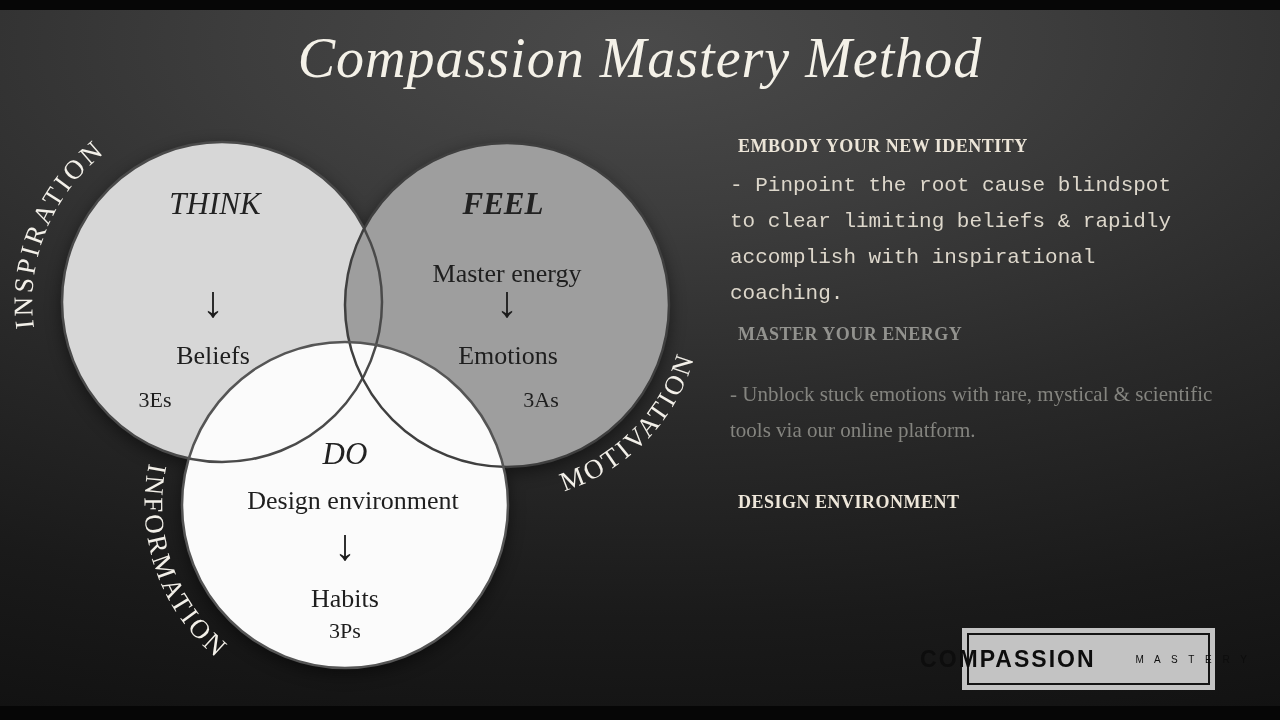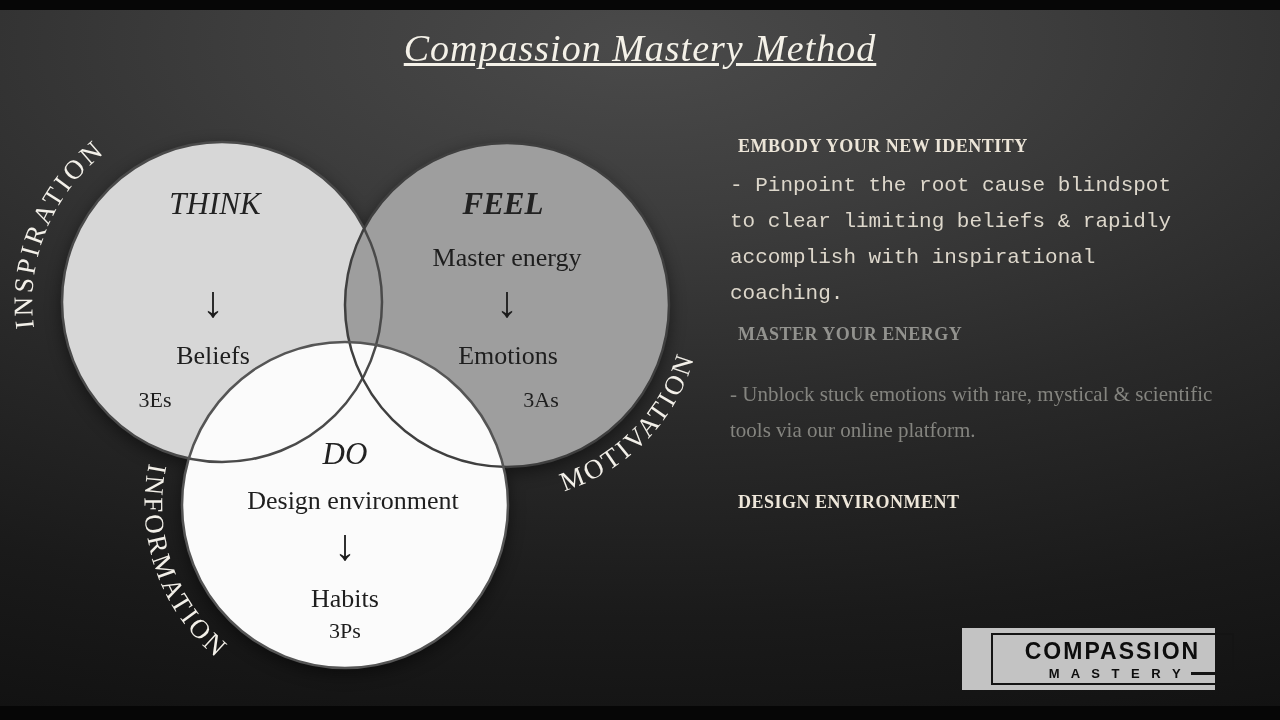--- a/index.html
+++ b/index.html
@@ -6,21 +6,21 @@
   .slide{
     position:relative;width:1280px;height:720px;overflow:hidden;
     background:radial-gradient(130% 100% at 50% 6%, #4a4a4a 0%, #3d3d3d 24%, #2a2a2a 52%, #1a1a1a 80%, #121212 100%);
     font-family:"Liberation Serif","DejaVu Serif",serif;
   }
   .bar{position:absolute;left:0;width:1280px;background:#060606;}
   .bar.top{top:0;height:10px;}
   .bar.bottom{bottom:0;height:14px;}
   .title{
     position:absolute;top:26px;left:0;width:1280px;margin:0;text-align:center;
-    font-size:38px;font-style:italic;font-weight:500;color:#f4f1e8;letter-spacing:1px;text-decoration:underline;
+    font-size:56px;font-style:italic;font-weight:500;color:#f4f1e8;letter-spacing:1px;
   }
   .venn-svg{position:absolute;left:0;top:0;}
   .curved{font-family:"Liberation Serif","DejaVu Serif",serif;font-size:27px;fill:#f3f0e9;letter-spacing:3px;}
   .abs{position:absolute;transform:translateX(-50%);white-space:nowrap;text-align:center;}
   .c-head{font-size:31px;font-style:italic;color:#222;}
   .c-line{font-size:26px;color:#1e1e1e;}
   .c-arrow{font-size:44px;line-height:1;color:#1b1b1b;}
   .c-badge{font-size:22px;color:#1e1e1e;}
   .sec-head{position:absolute;margin:8px;font-size:18px;font-weight:600;letter-spacing:0.5px;}
   .sec-body{position:absolute;margin:0;font-size:21px;line-height:36px;}
@@ -29,25 +29,25 @@
   .s2h{left:730px;top:316px;color:#92928e;}
   .s2b{left:730px;top:376px;width:505px;color:#84847f;}
   .s3h{left:730px;top:484px;color:#eee7da;}
   .s3b{left:730px;top:524px;width:522px;color:#e8e2d6;}
   .logo{
     position:absolute;left:962px;top:628px;width:253px;height:62px;
     background:#c3c3c3;box-sizing:border-box;padding:5px;
   }
   .logo-inner{
     width:100%;height:100%;box-sizing:border-box;border:2px solid #141414;
-    display:flex;flex-direction:column;justify-content:center;align-items:center;gap:1px;margin-left:24px;
+    display:flex;flex-direction:row;justify-content:center;align-items:center;gap:1px;
   }
   .logo-line1{font-family:"Liberation Sans","DejaVu Sans",sans-serif;font-weight:700;font-size:23px;letter-spacing:2px;color:#0d0d0d;}
   .logo-line2-row{display:flex;align-items:center;width:86%;}
-  .logo-line2{font-family:"Liberation Sans","DejaVu Sans",sans-serif;font-weight:700;font-size:13px;letter-spacing:4px;color:#0d0d0d;white-space:nowrap;padding-left:39px;}
+  .logo-line2{font-family:"Liberation Sans","DejaVu Sans",sans-serif;font-weight:400;font-size:10px;letter-spacing:4px;color:#0d0d0d;white-space:nowrap;padding-left:39px;}
   .logo-rule{flex:1;height:3px;background:#141414;margin-left:6px;}
 </style>
 </head>
 <body>
 
 <div class="slide">
 
   <div class="bar top"></div>
   <div class="bar bottom"></div>
 
@@ -79,21 +79,21 @@
       <textPath href="#arcInf">INFORMATION</textPath>
     </text>
   </svg>
 
   <div class="abs c-head" style="left:215px;top:186px;">THINK</div>
   <div class="abs c-arrow" style="left:213px;top:281px;">↓</div>
   <div class="abs c-line" style="left:213px;top:341px;">Beliefs</div>
   <div class="abs c-badge" style="left:155px;top:387px;">3Es</div>
 
   <div class="abs c-head" style="left:503px;top:186px;font-weight:bold;">FEEL</div>
-  <div class="abs c-line" style="left:507px;top:243px;">Master energy</div>
+  <div class="abs c-line" style="left:507px;top:259px;">Master energy</div>
   <div class="abs c-arrow" style="left:507px;top:281px;">↓</div>
   <div class="abs c-line" style="left:508px;top:341px;">Emotions</div>
   <div class="abs c-badge" style="left:541px;top:387px;">3As</div>
 
   <div class="abs c-head" style="left:345px;top:436px;">DO</div>
   <div class="abs c-line" style="left:353px;top:486px;">Design environment</div>
   <div class="abs c-arrow" style="left:345px;top:524px;">↓</div>
   <div class="abs c-line" style="left:345px;top:584px;">Habits</div>
   <div class="abs c-badge" style="left:345px;top:618px;">3Ps</div>
 

